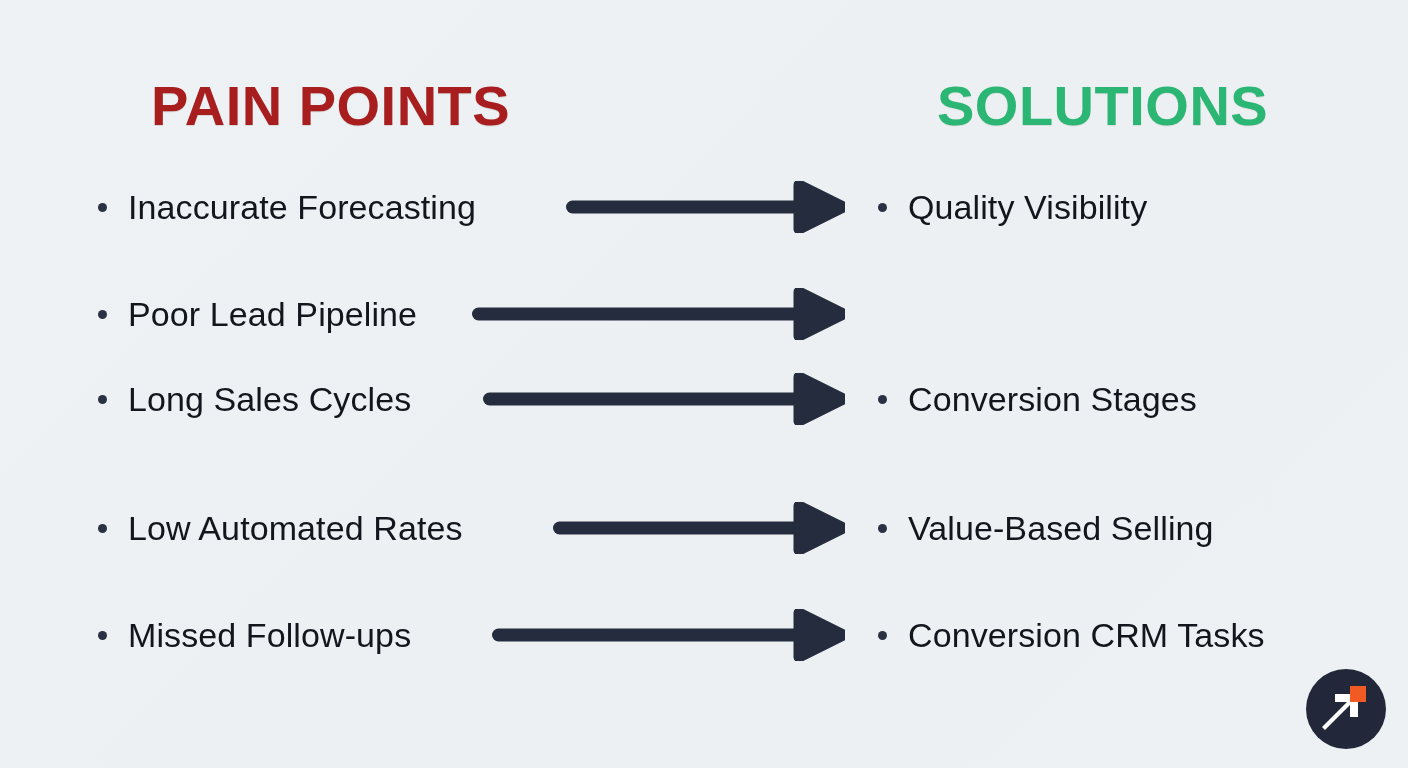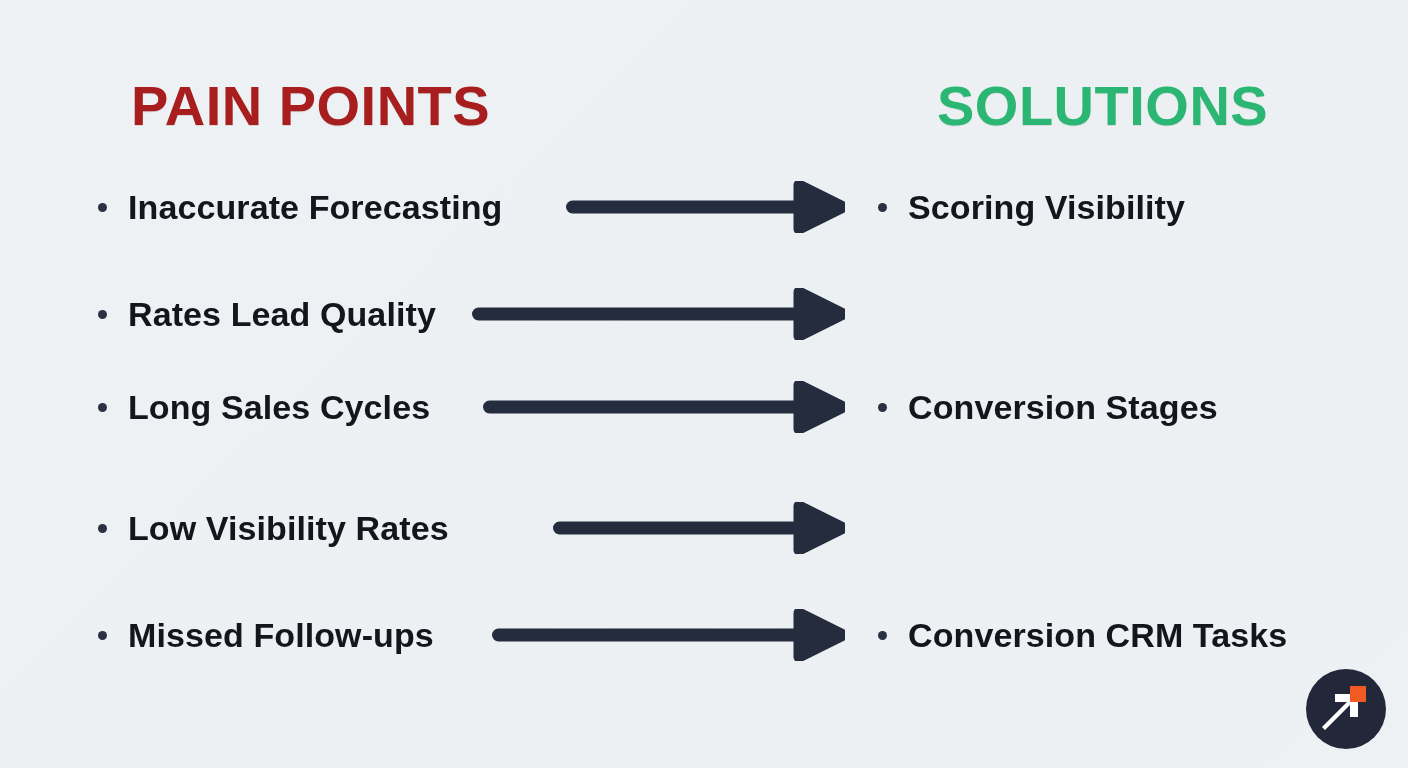--- a/index.html
+++ b/index.html
@@ -67,21 +67,21 @@
     border-radius: 50%;
     background: #2a3142;
     flex: 0 0 auto;
     margin-right: 21px;
   }
 
   .item-label {
     font-size: 34px;
     color: #13161c;
     line-height: 1;
-    font-weight: 700;
+    font-weight: 400;
     letter-spacing: 0.1px;
   }
 
   
   .arrow {
     position: absolute;
     height: 52px;
     top: 0;
     right: 563px; 
     display: block;
@@ -96,79 +96,83 @@
     width: 80px;
     height: 80px;
   }
   .logo svg { display: block; }
 </style>
 </head>
 <body style="background: rgb(238, 241, 245);">
 
 <div class="slide">
 
-  <div class="heading" id="pain-heading" style="color: rgb(168, 29, 29);">PAIN POINTS</div>
+  <div class="heading" id="pain-heading" style="color: rgb(168, 29, 29); margin-left: 20px;">PAIN POINTS</div>
 
   <div class="heading" id="solutions-heading" style="color: rgb(43, 182, 115); margin-left: 34px;">SOLUTIONS</div>
 
   <div id="rows-container">
       <div class="row" style="top: 181px;">
         <div class="left-item">
           <span class="bullet" style="background: rgb(42, 49, 66);"></span>
           <span class="item-label">Inaccurate Forecasting</span>
         </div>
         <div class="arrow" style="left: 566px; right: auto; width: 279px;">
           <svg width="279" height="52" viewBox="0 0 279 52">
             <rect x="0" y="19.5" width="241" height="13" rx="6.5" fill="#242c3d"></rect>
             <path d="M233 4 L277 26 L233 48 Z" fill="#242c3d" stroke="#242c3d" stroke-width="11" stroke-linejoin="round"></path>
           </svg>
         </div>
         <div class="right-item">
           <span class="bullet" style="background: rgb(42, 49, 66);"></span>
-          <span class="item-label">Scoring Visibility</span>
+          <span class="item-label">Quality Visibility</span>
         </div>
       </div>
       <div class="row" style="top: 288px;">
         <div class="left-item">
           <span class="bullet" style="background: rgb(42, 49, 66);"></span>
-          <span class="item-label">Rates Lead Quality</span>
+          <span class="item-label">Poor Lead Pipeline</span>
         </div>
         <div class="arrow" style="left: 472px; right: auto; width: 373px;">
           <svg width="373" height="52" viewBox="0 0 373 52">
             <rect x="0" y="19.5" width="335" height="13" rx="6.5" fill="#242c3d"></rect>
             <path d="M327 4 L371 26 L327 48 Z" fill="#242c3d" stroke="#242c3d" stroke-width="11" stroke-linejoin="round"></path>
           </svg>
         </div>
       </div>
-      <div class="row" style="top: 381px;">
+      <div class="row" style="top: 373px;">
         <div class="left-item">
           <span class="bullet" style="background: rgb(42, 49, 66);"></span>
           <span class="item-label">Long Sales Cycles</span>
         </div>
         <div class="arrow" style="left: 483px; right: auto; width: 362px;">
           <svg width="362" height="52" viewBox="0 0 362 52">
             <rect x="0" y="19.5" width="324" height="13" rx="6.5" fill="#242c3d"></rect>
             <path d="M316 4 L360 26 L316 48 Z" fill="#242c3d" stroke="#242c3d" stroke-width="11" stroke-linejoin="round"></path>
           </svg>
         </div>
         <div class="right-item">
           <span class="bullet" style="background: rgb(42, 49, 66);"></span>
           <span class="item-label">Conversion Stages</span>
         </div>
       </div>
       <div class="row" style="top: 502px;">
         <div class="left-item">
           <span class="bullet" style="background: rgb(42, 49, 66);"></span>
-          <span class="item-label">Low Visibility Rates</span>
+          <span class="item-label">Low Automated Rates</span>
         </div>
         <div class="arrow" style="left: 553px; right: auto; width: 292px;">
           <svg width="292" height="52" viewBox="0 0 292 52">
             <rect x="0" y="19.5" width="254" height="13" rx="6.5" fill="#242c3d"></rect>
             <path d="M246 4 L290 26 L246 48 Z" fill="#242c3d" stroke="#242c3d" stroke-width="11" stroke-linejoin="round"></path>
           </svg>
+        </div>
+        <div class="right-item">
+          <span class="bullet" style="background: rgb(42, 49, 66);"></span>
+          <span class="item-label">Value-Based Selling</span>
         </div>
       </div>
       <div class="row" style="top: 609px;">
         <div class="left-item">
           <span class="bullet" style="background: rgb(42, 49, 66);"></span>
           <span class="item-label">Missed Follow-ups</span>
         </div>
         <div class="arrow" style="left: 492px; right: auto; width: 353px;">
           <svg width="353" height="52" viewBox="0 0 353 52">
             <rect x="0" y="19.5" width="315" height="13" rx="6.5" fill="#242c3d"></rect>

